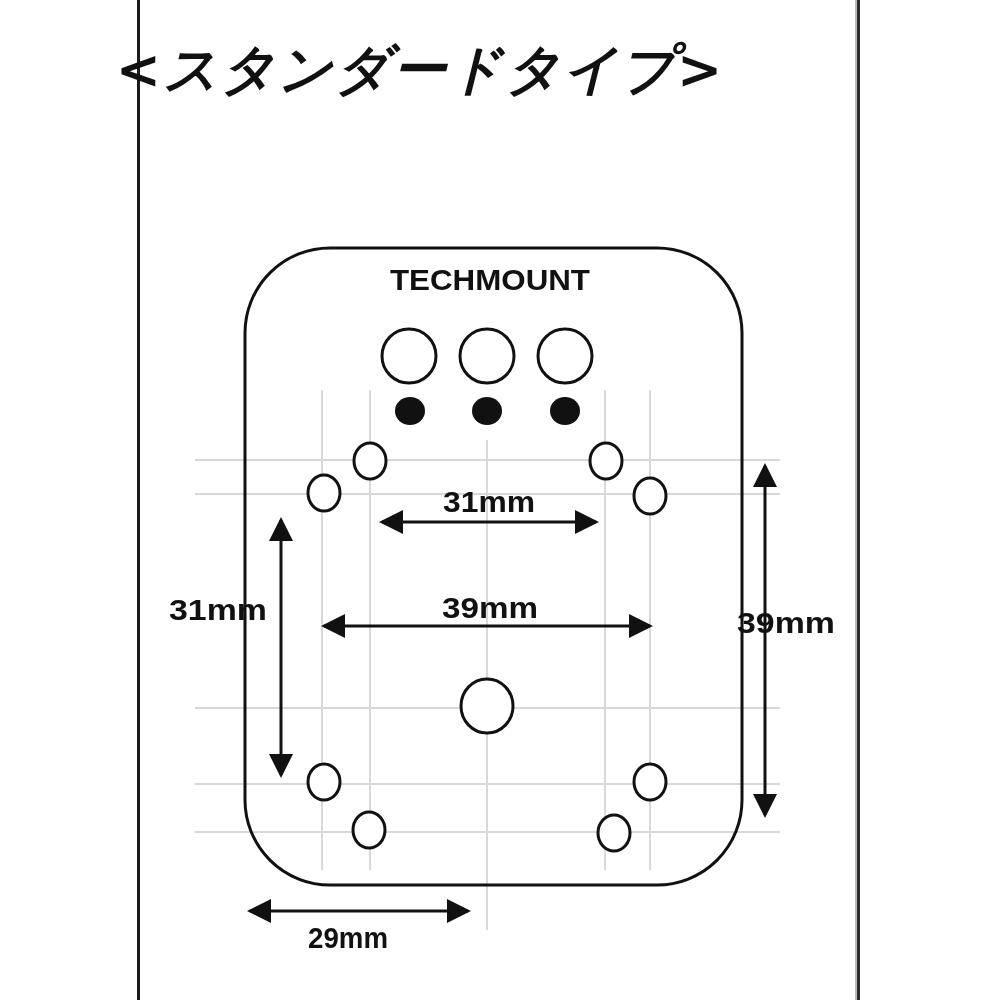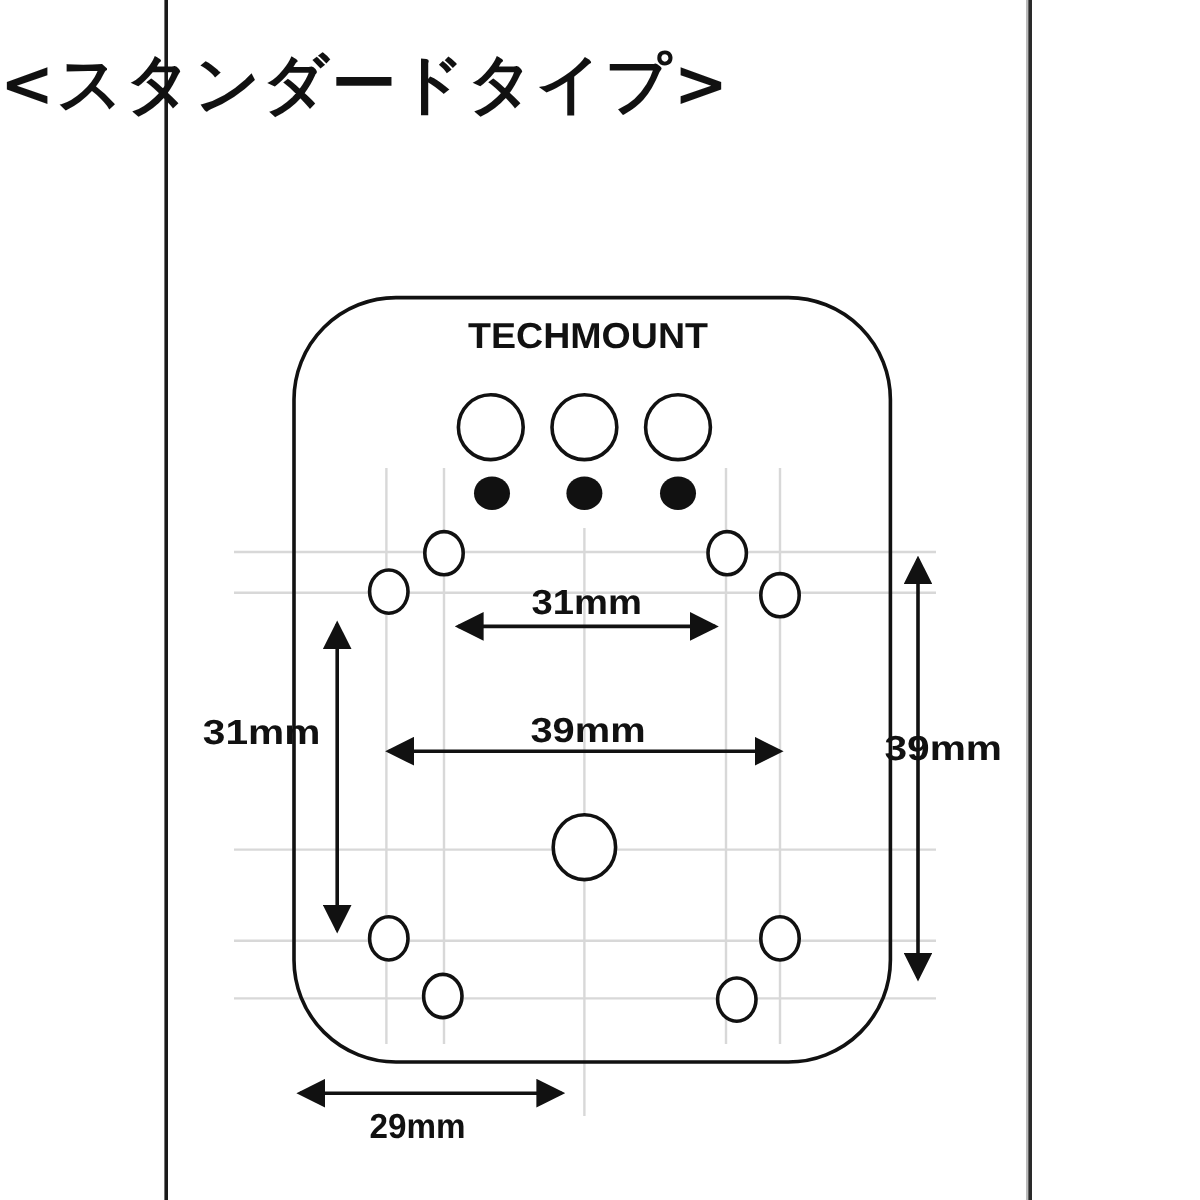--- a/index.html
+++ b/index.html
@@ -1,23 +1,23 @@
 <!DOCTYPE html>
 <html><head>
   <meta charset="utf-8">
   <style>
     html, body { margin: 0; padding: 0; background: #ffffff; }
     body { width: 1000px; height: 1000px; position: relative; overflow: hidden; font-family: "DejaVu Sans", sans-serif; }
     .frame-line { position: absolute; top: 0; width: 3px; height: 1000px; background: #1a1a1a; }
     #frame-left { left: 137px; }
     #frame-right { left: 857px; background: #2a2a2a; box-shadow: -2px 0 0 #bbbbbb; }
     #title {
-      position: absolute; left: 0; width: 840px; top: 30px; text-align: left;
+      position: absolute; left: 0; width: 840px; top: 30px; text-align: center;
       font-family: "DejaVu Sans", sans-serif; font-weight: bold; font-size: 54px; letter-spacing: 2px;
-      color: #111; line-height: 80px;
+      color: #111; line-height: 80px; font-style: italic;
     }
     svg#diagram { position: absolute; left: 0; top: 0; }
     .dim-label { font-family: "Liberation Sans", sans-serif; font-weight: bold; fill: #111; }
   </style>
 </head>
 <body>
 
 <div id="frame-left" class="frame-line"></div>
 <div id="frame-right" class="frame-line"></div>
 

